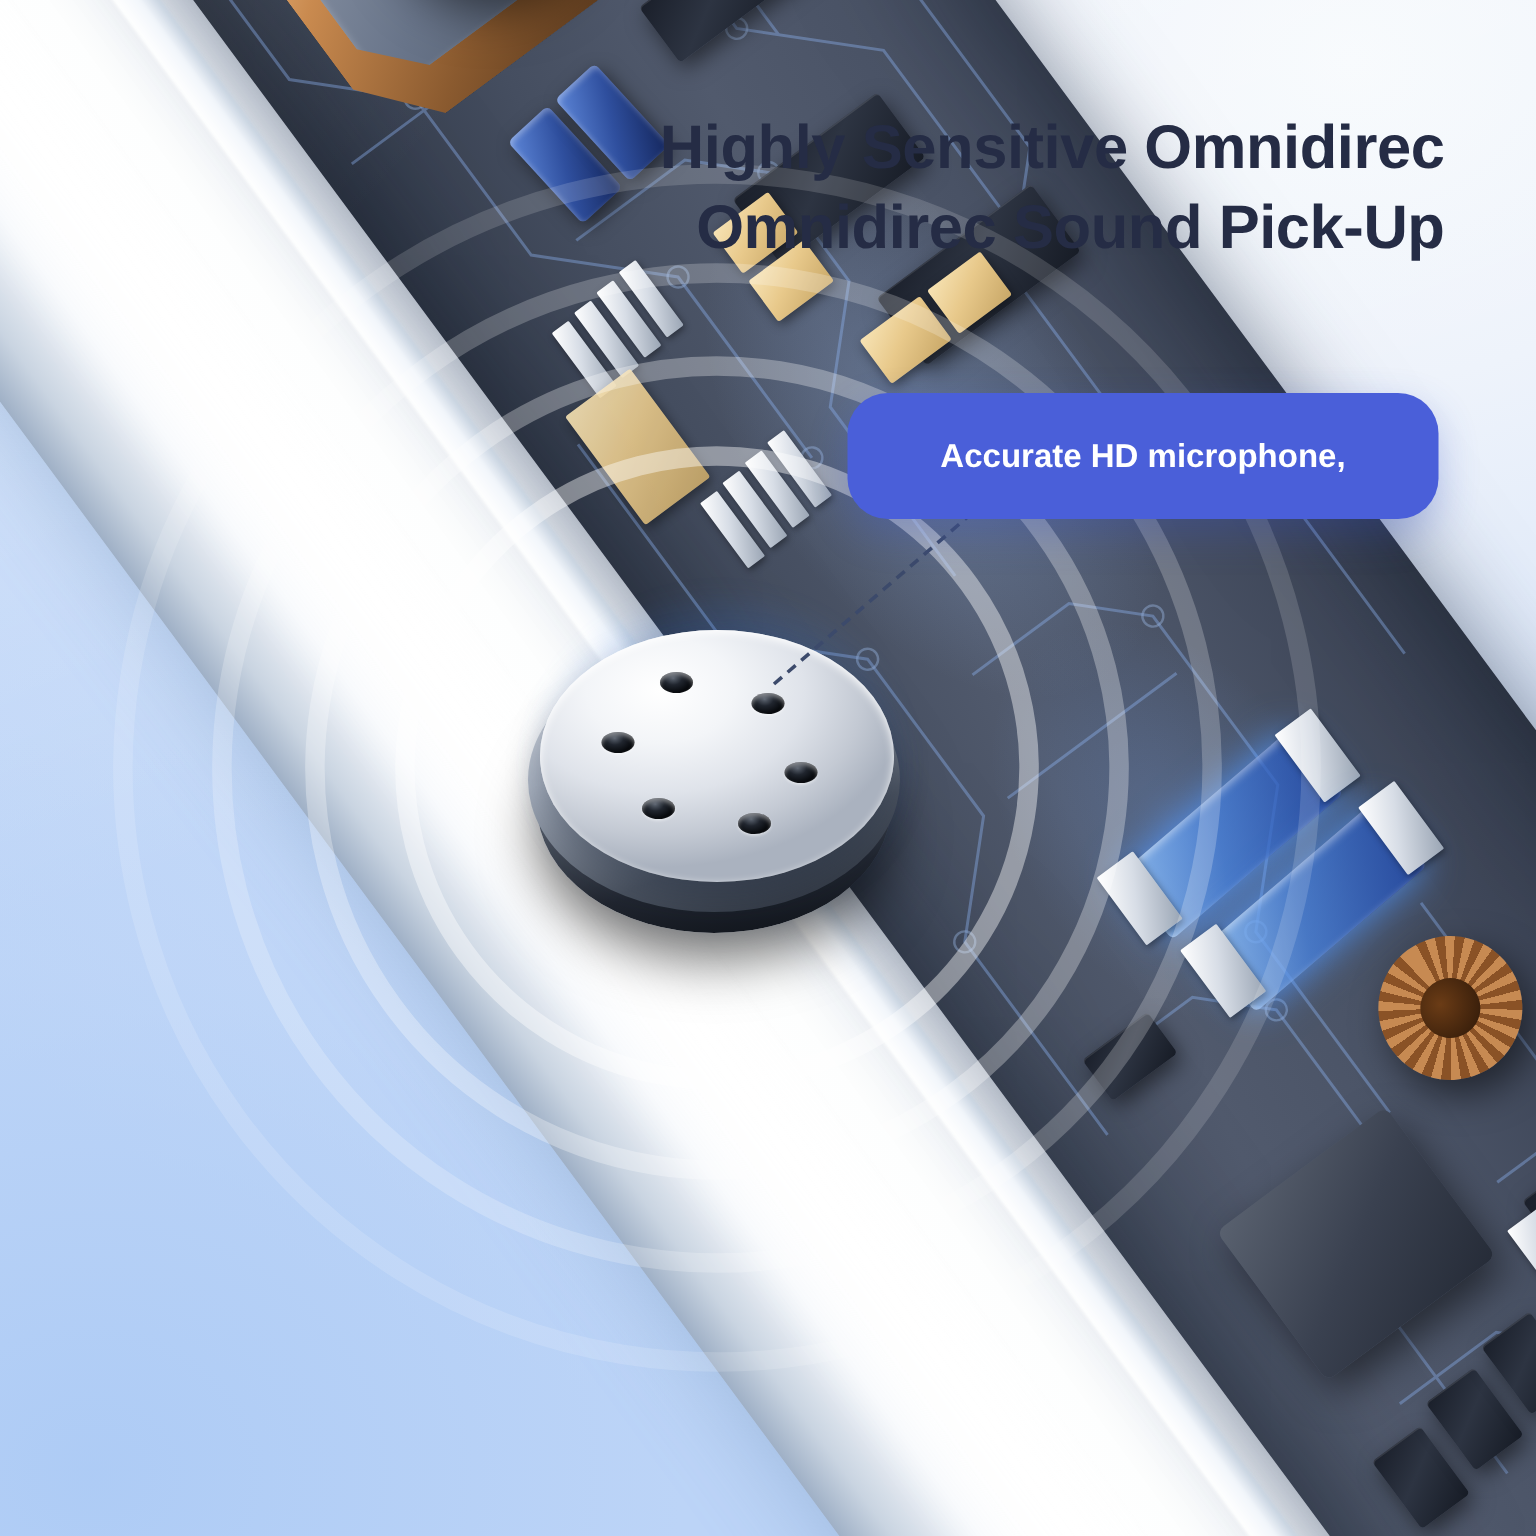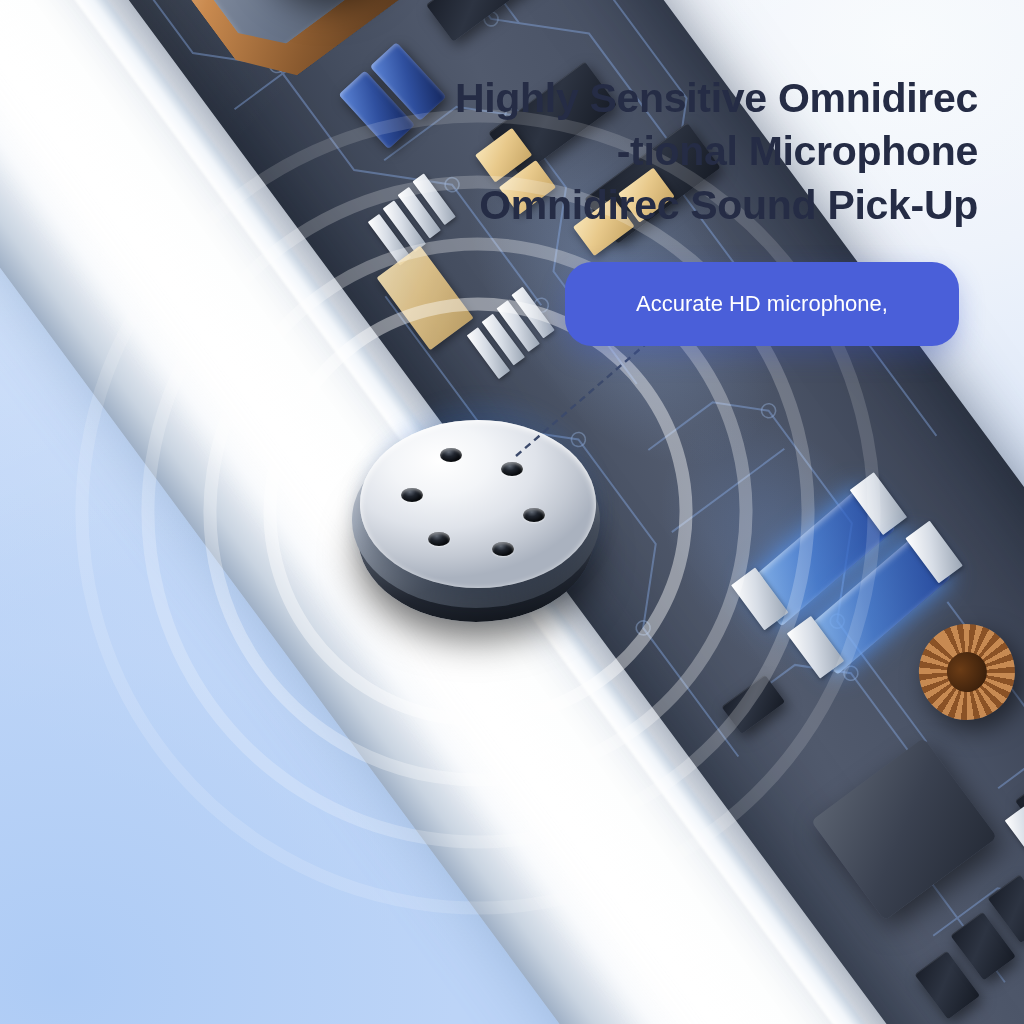--- a/index.html
+++ b/index.html
@@ -145,21 +145,21 @@
     position:absolute;width:22px;height:14px;border-radius:50%;
     background:radial-gradient(60% 70% at 40% 30%, #5b636f 0%, #20252e 45%, #05070a 100%);
     box-shadow:inset 0 2px 3px rgba(255,255,255,.45), 0 1px 2px rgba(255,255,255,.5);
   }
 
   
   .waves{position:absolute;left:0;top:0;width:1024px;height:1024px;pointer-events:none;}
 
   
   .headline{
-    position:absolute;right:46px;top:72px;
+    position:absolute;right:61px;top:72px;
     text-align:right;
     color:#252c45;
     font-weight:bold;
     font-size:41px;
     line-height:1.30;
     letter-spacing:-.3px;
     white-space:nowrap;
   }
   .headline div{margin:0;}
 
@@ -171,20 +171,21 @@
     display:flex;align-items:center;justify-content:center;
     box-shadow:0 10px 26px rgba(60,85,200,.30);
     z-index:6;
   }
   .badge-text{
     color:#ffffff;
     font-size:22px;
     line-height:1.28;
     text-align:center;
     padding:0 14px;
+    font-weight:bold;
   }
   .leader{position:absolute;left:0;top:0;width:1024px;height:1024px;pointer-events:none;z-index:5;}
 </style>
 </head>
 <body>
 
 <div id="stage">
 
   <div class="bg-base"></div>
   <div class="bg-tint"></div>
@@ -317,21 +318,20 @@
     </div>
   </div>
 
   <svg class="leader" viewBox="0 0 1024 1024">
     <line x1="516" y1="456" x2="662" y2="330" stroke="#3c4a6b" stroke-width="2.4" stroke-dasharray="7 5"></line>
     <line x1="662" y1="330" x2="700" y2="298" stroke="#d8dff0" stroke-width="2.4" stroke-dasharray="7 5"></line>
   </svg>
 
   <div class="headline">
     <div>Highly Sensitive Omnidirec</div>
-    <div>-tional Microphone</div>
     <div>Omnidirec Sound Pick-Up</div>
   </div>
 
   <div class="badge">
     <div class="badge-text">
       <div>Accurate HD microphone,</div>
     </div>
   </div>
 
 </div>

